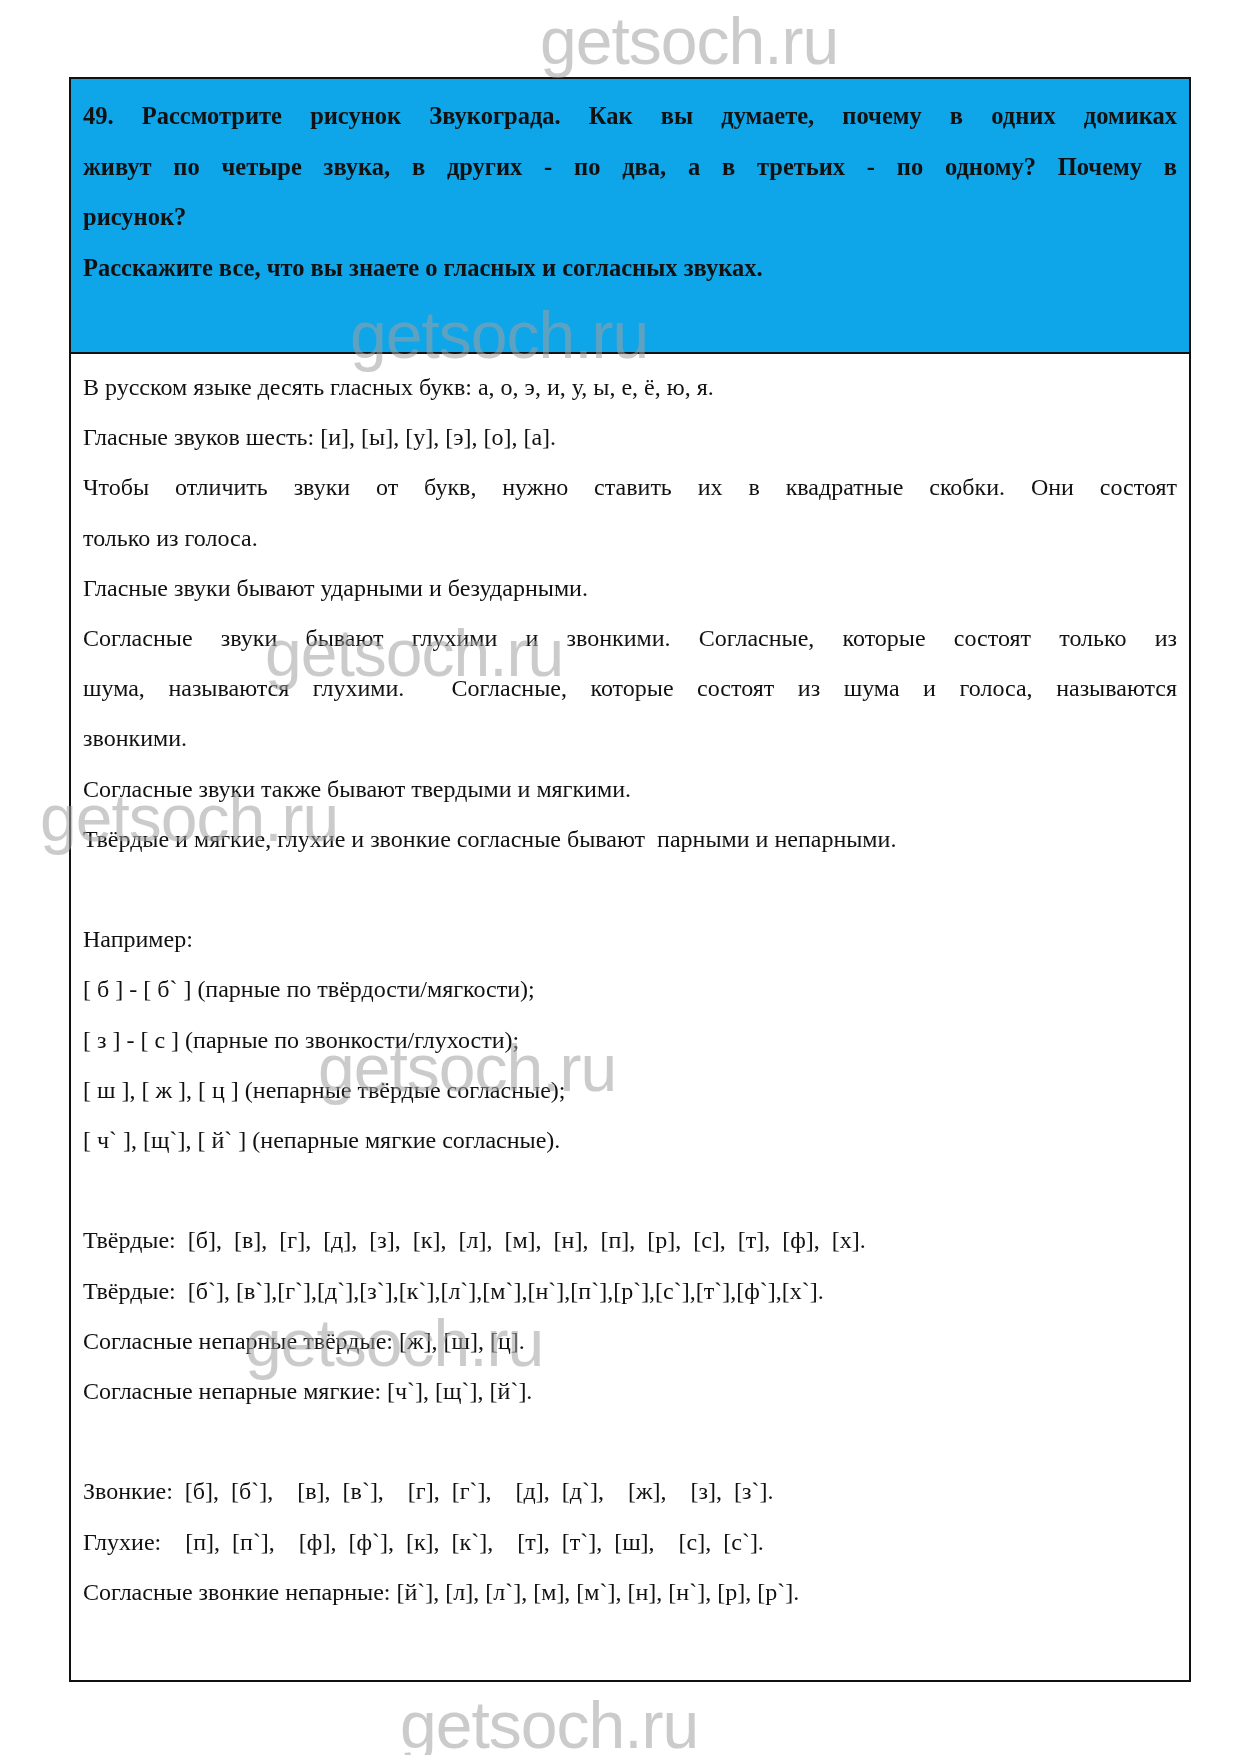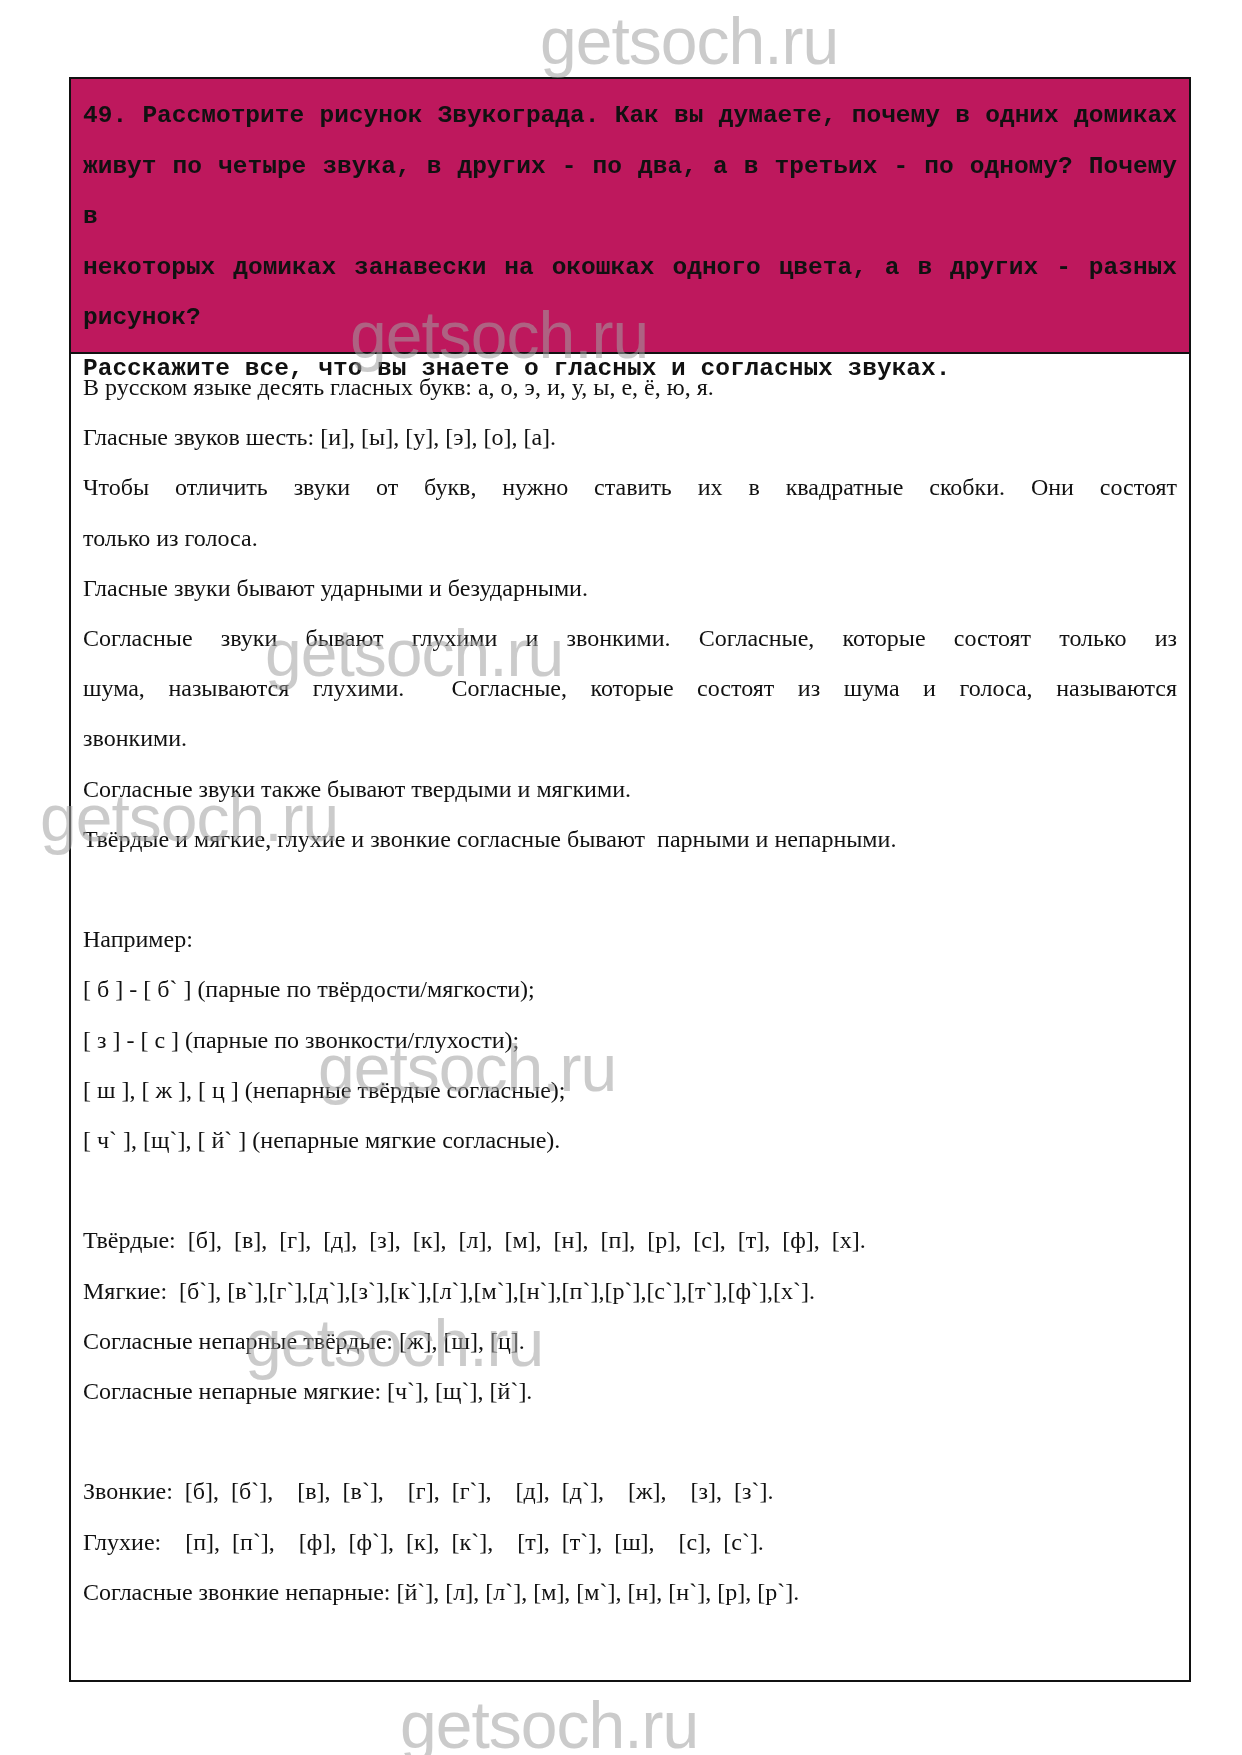--- a/index.html
+++ b/index.html
@@ -1,18 +1,18 @@
 <!DOCTYPE html>
 <html><head>
 <meta charset="utf-8">
 <style>
   html, body { margin:0; padding:0; background:#ffffff; }
   body { width:1242px; height:1755px; position:relative; overflow:hidden; font-family:"Liberation Serif","DejaVu Serif",serif; color:#111; }
   .box { position:absolute; left:69px; top:77px; width:1122px; height:1605px; border:2px solid #111; box-sizing:border-box; background:#fff; }
-  .header { position:absolute; left:0; top:0; right:0; height:275px; background:#be185d; border-bottom:2px solid #111; box-sizing:border-box; padding:12px 12px 0 12px;font-family:Liberation Mono, monospace; }
+  .header { position:absolute; left:0; top:0; right:0; height:275px; background:#0ea5e9; border-bottom:2px solid #111; box-sizing:border-box; padding:12px 12px 0 12px; }
   .header p { margin:0; font-weight:bold; font-size:24.5px; line-height:50.5px; text-align:justify; text-align-last:left; }
   .header p.just { text-align-last:justify; }
   .body { position:absolute; left:0; top:275px; right:0; bottom:0; padding:8px 12px 0 12px; box-sizing:border-box; }
   .body p { margin:0; font-size:24px; line-height:50.2px; text-align:justify; min-height:50.2px; white-space:pre-wrap; }
   .body p.just { text-align-last:justify; }
   .wm { position:absolute; font-family:Liberation Sans, sans-serif; font-size:66px; color:rgba(160,160,160,0.55); letter-spacing:-1px; white-space:nowrap; pointer-events:none; z-index:5; line-height:1; }
 </style>
 </head>
 <body>
 
@@ -21,21 +21,20 @@
 <div class="wm" style="left:265px; top:620px;">getsoch.ru</div>
 <div class="wm" style="left:40px; top:785px;">getsoch.ru</div>
 <div class="wm" style="left:318px; top:1035px;">getsoch.ru</div>
 <div class="wm" style="left:245px; top:1310px;">getsoch.ru</div>
 <div class="wm" style="left:400px; top:1692px;">getsoch.ru</div>
 
 <div class="box">
   <div class="header">
     <p class="just">49. Рассмотрите рисунок Звукограда. Как вы думаете, почему в одних домиках</p>
     <p class="just">живут по четыре звука, в других - по два, а в третьих - по одному? Почему в</p>
-    <p class="just">некоторых домиках занавески на окошках одного цвета, а в других - разных</p>
     <p>рисунок?</p>
     <p>Расскажите все, что вы знаете о гласных и согласных звуках.</p>
   </div>
   <div class="body">
     <p>В русском языке десять гласных букв: а, о, э, и, у, ы, е, ё, ю, я.</p>
     <p>Гласные звуков шесть: [и], [ы], [у], [э], [о], [а].</p>
     <p class="just">Чтобы отличить звуки от букв, нужно ставить их в квадратные скобки. Они состоят</p>
     <p>только из голоса.</p>
     <p>Гласные звуки бывают ударными и безударными.</p>
     <p class="just">Согласные звуки бывают глухими и звонкими. Согласные, которые состоят только из</p>
@@ -44,21 +43,21 @@
     <p>Согласные звуки также бывают твердыми и мягкими.</p>
     <p>Твёрдые и мягкие, глухие и звонкие согласные бывают  парными и непарными.</p>
     <p></p>
     <p>Например:</p>
     <p>[ б ] - [ б` ] (парные по твёрдости/мягкости);</p>
     <p>[ з ] - [ с ] (парные по звонкости/глухости);</p>
     <p>[ ш ], [ ж ], [ ц ] (непарные твёрдые согласные);</p>
     <p>[ ч` ], [щ`], [ й` ] (непарные мягкие согласные).</p>
     <p></p>
     <p>Твёрдые:  [б],  [в],  [г],  [д],  [з],  [к],  [л],  [м],  [н],  [п],  [р],  [с],  [т],  [ф],  [х].</p>
-    <p>Мягкие:  [б`], [в`],[г`],[д`],[з`],[к`],[л`],[м`],[н`],[п`],[р`],[с`],[т`],[ф`],[х`].</p>
+    <p>Твёрдые:  [б`], [в`],[г`],[д`],[з`],[к`],[л`],[м`],[н`],[п`],[р`],[с`],[т`],[ф`],[х`].</p>
     <p>Согласные непарные твёрдые: [ж], [ш], [ц].</p>
     <p>Согласные непарные мягкие: [ч`], [щ`], [й`].</p>
     <p></p>
     <p>Звонкие:  [б],  [б`],    [в],  [в`],    [г],  [г`],    [д],  [д`],    [ж],    [з],  [з`].</p>
     <p>Глухие:    [п],  [п`],    [ф],  [ф`],  [к],  [к`],    [т],  [т`],  [ш],    [с],  [с`].</p>
     <p>Согласные звонкие непарные: [й`], [л], [л`], [м], [м`], [н], [н`], [р], [р`].</p>
   </div>
 </div>
 
 </body></html>

